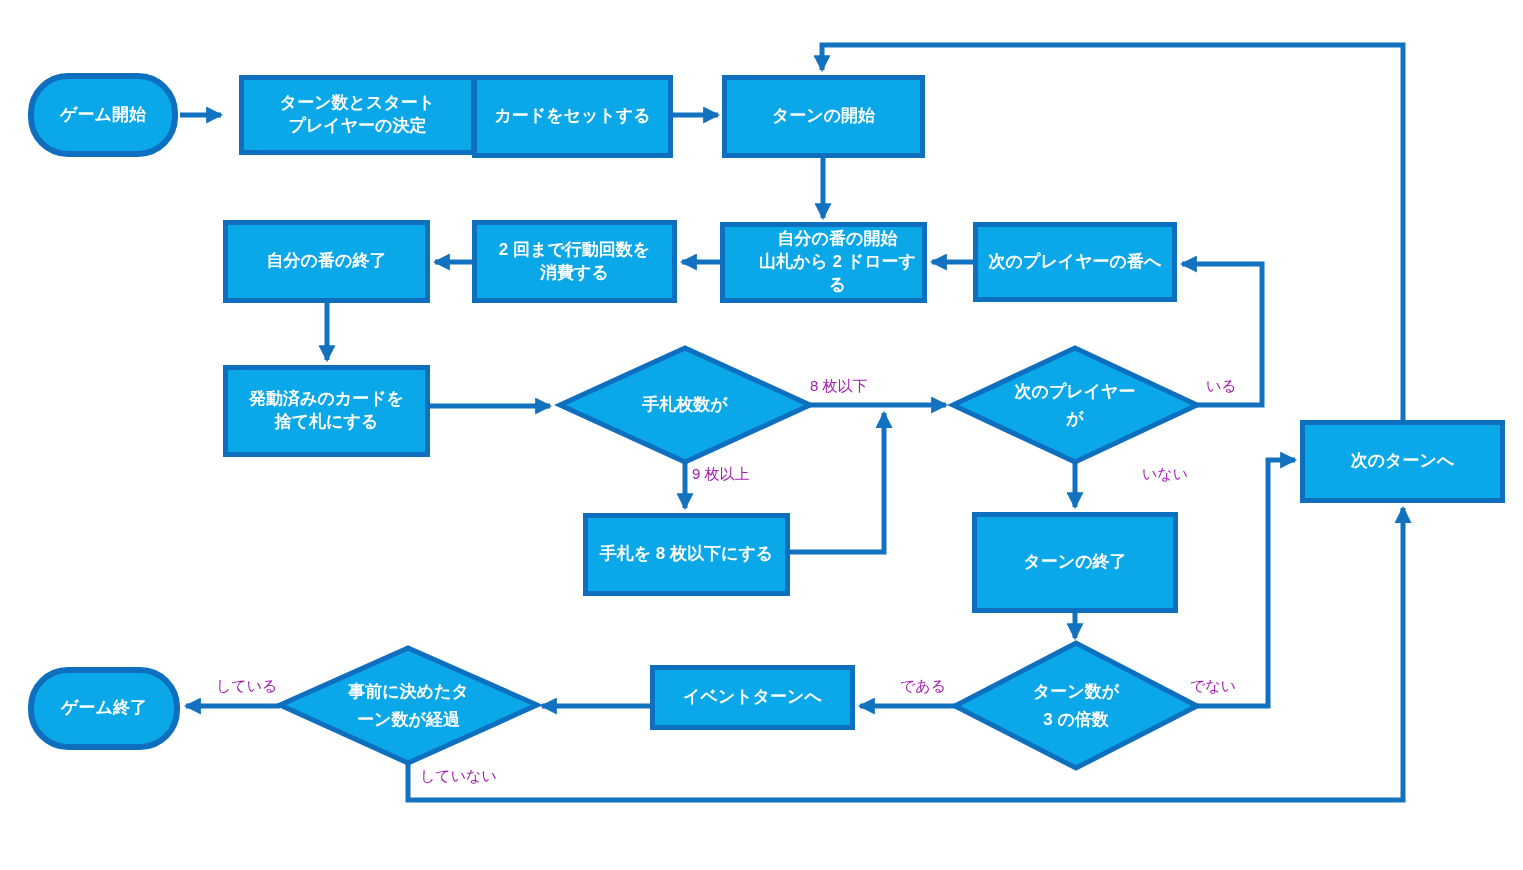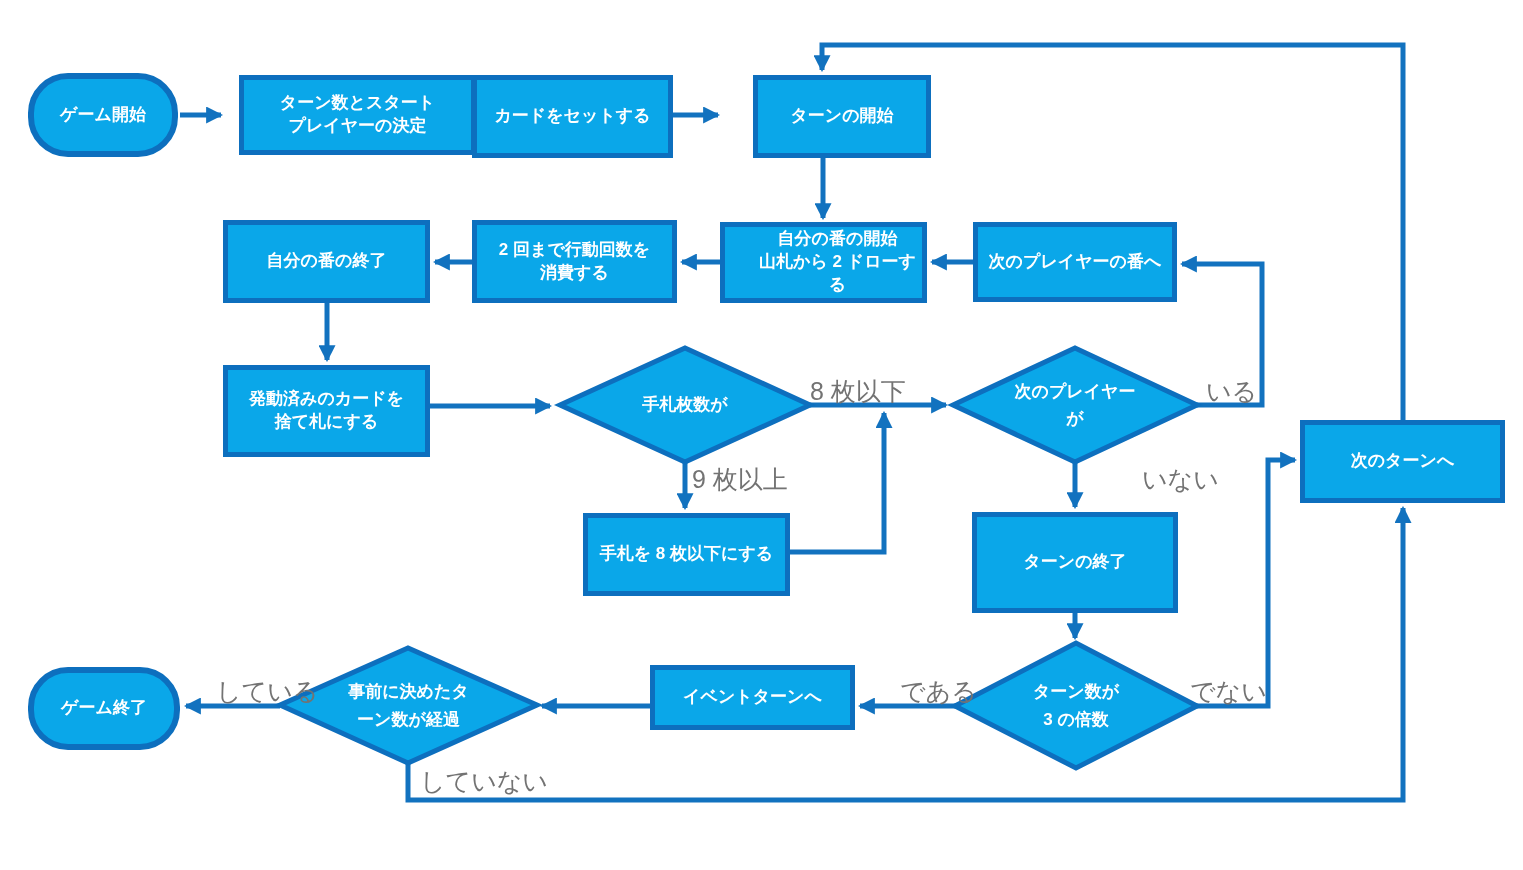--- a/index.html
+++ b/index.html
@@ -43,22 +43,22 @@
     line-height: 1.6;
     display: flex;
     align-items: center;
     justify-content: center;
     text-align: center;
     white-space: pre-line;
     pointer-events: none;
   }
   .elabel {
     position: absolute;
-    color: #737373;
-    font-size: 25px;
+    color: #a21caf;
+    font-size: 15px;
     line-height: 1.1;
     white-space: nowrap;
   }
 </style>
 </head>
 <body>
 
 <div id="canvas">
 
   <svg id="edges" viewBox="0 0 1523 870" xmlns="http://www.w3.org/2000/svg">
@@ -100,21 +100,21 @@
     </g>
   </svg>
 
   <div class="node stadium" style="left:28px; top:73px; width:150px; height:84px;">ゲーム開始</div>
 
   <div class="node" style="left:239px; top:75px; width:237px; height:80px;">ターン数とスタート
 プレイヤーの決定</div>
 
   <div class="node" style="left:472px; top:75px; width:201px; height:83px;">カードをセットする</div>
 
-  <div class="node" style="left:722px; top:75px; width:178px; height:83px;margin-left:31px;">ターンの開始</div>
+  <div class="node" style="left:722px; top:75px; width:203px; height:83px;">ターンの開始</div>
 
   <div class="node" style="left:223px; top:220px; width:207px; height:83px;">自分の番の終了</div>
 
   <div class="node" style="left:472px; top:220px; width:205px; height:83px;">2 回まで行動回数を
 消費する</div>
 
   <div class="node" style="left:720px; top:222px; width:207px; height:81px;padding-left:28px;">自分の番の開始
 山札から 2 ドローする</div>
 
   <div class="node" style="left:973px; top:222px; width:204px; height:80px;">次のプレイヤーの番へ</div>

